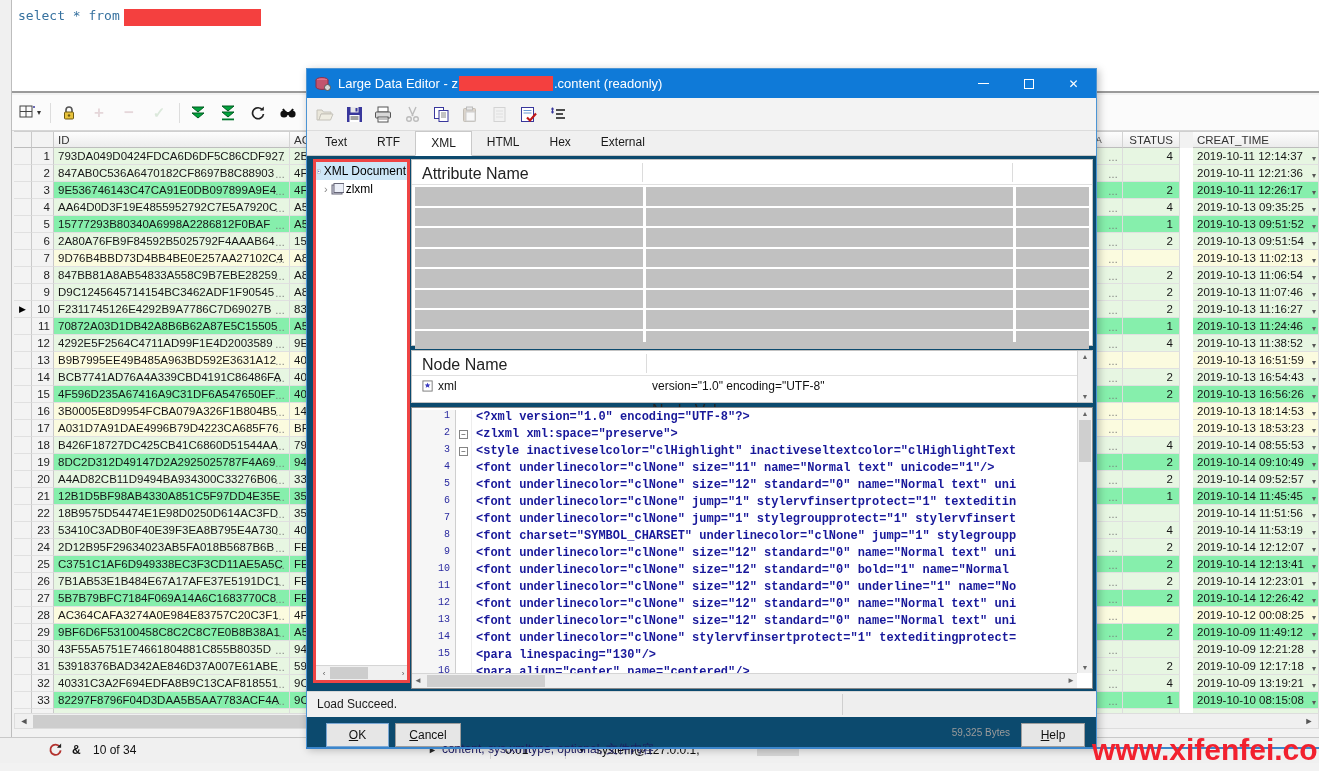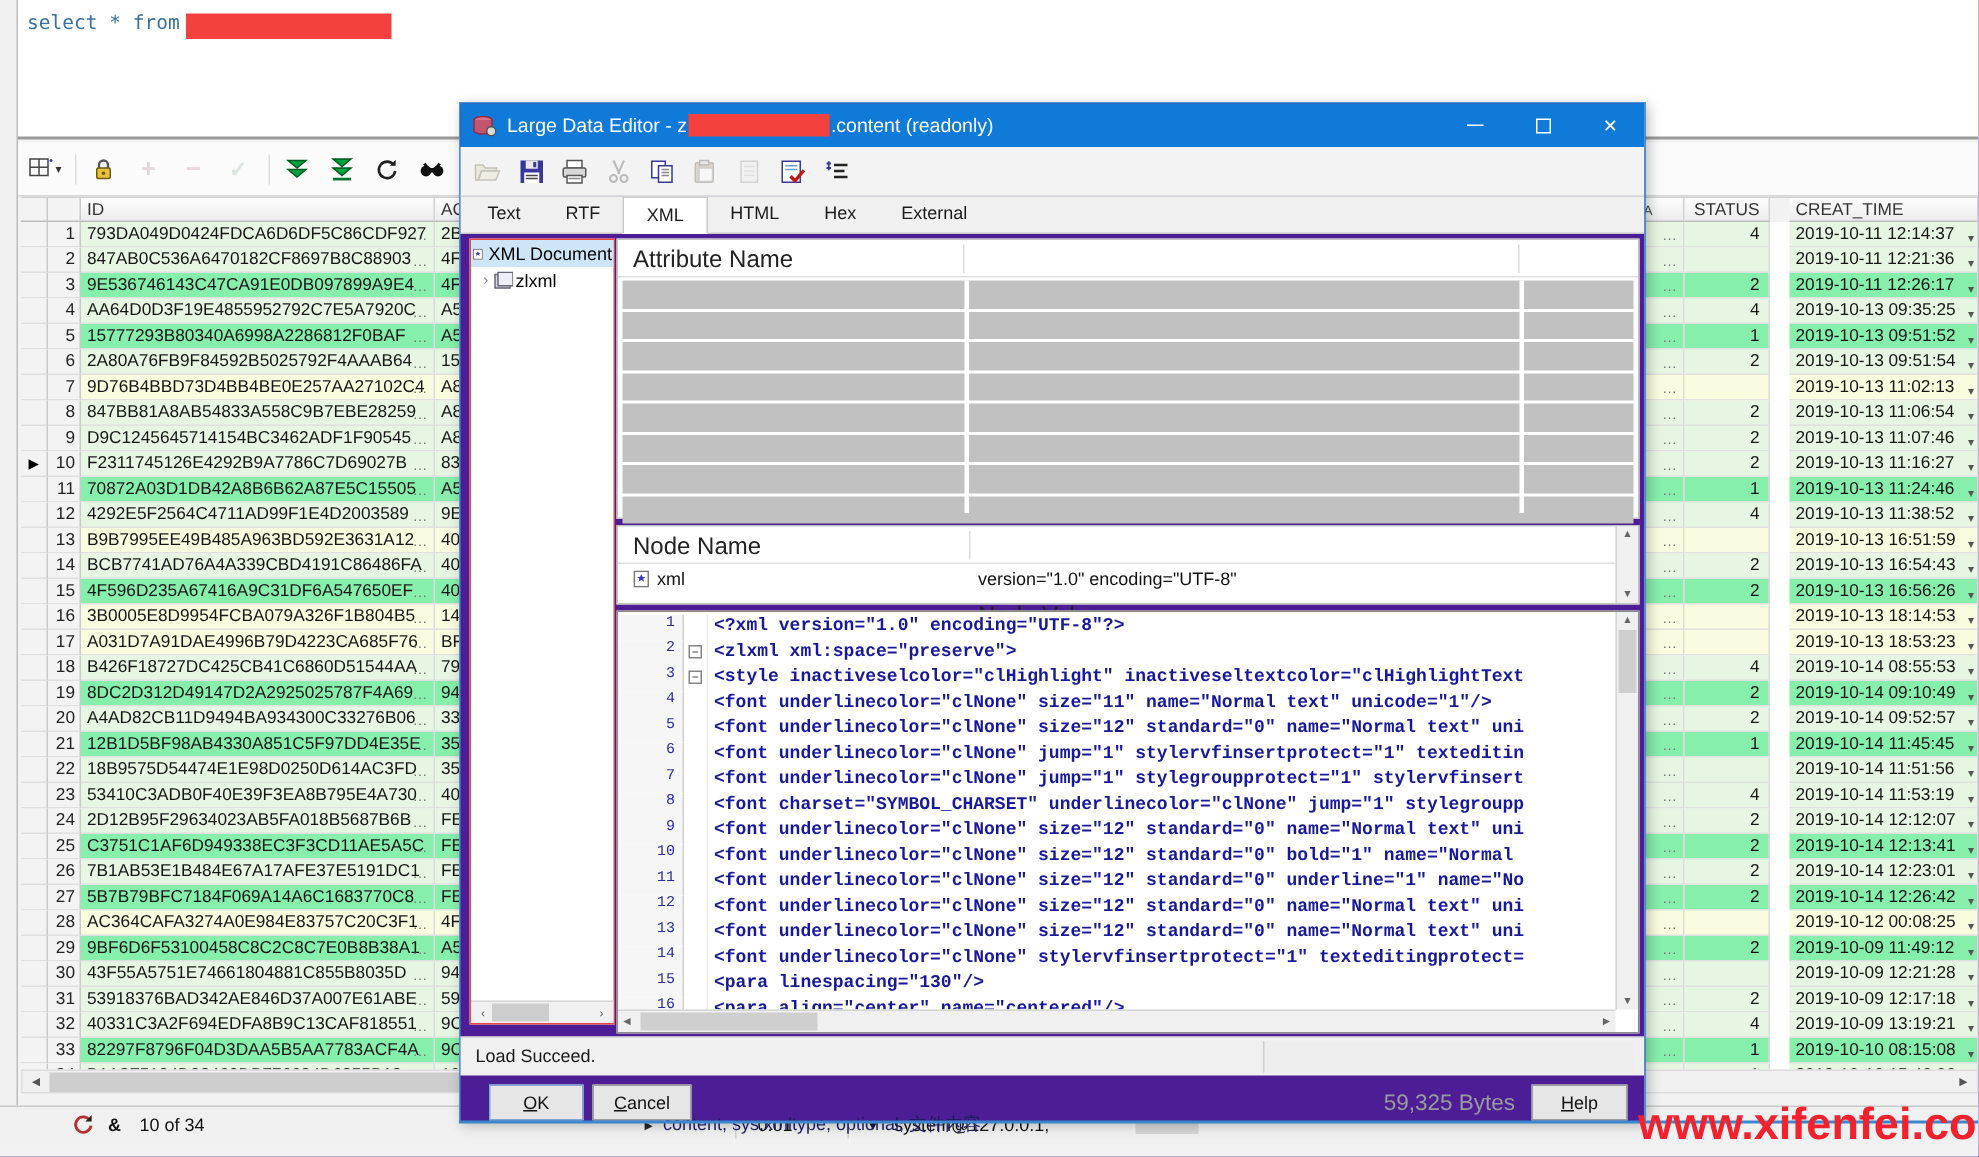--- a/index.html
+++ b/index.html
@@ -52,36 +52,36 @@
   .sb-sep { position:absolute; top:3px; width:1px; height:18px; background:#d2d2d2; }
   .sb-smudge { position:absolute; left:757px; top:9px; width:42px; height:9px; background:#cfcfcf; opacity:.8; }
 
   .hint-line { position:absolute; left:428px; top:741px; z-index:110; font-size:12px; color:#1c1c5e; white-space:nowrap; display:flex; align-items:center; gap:5px; }
   .hint-ico { font-size:9px; color:#222; }
   .blue-line { position:absolute; left:306px; top:747px; width:1013px; height:2px; background:#3b86cc; z-index:120; }
 
   .watermark { position:absolute; left:1092px; top:733px; z-index:200; font-size:30px; font-weight:bold; color:#f2212e; letter-spacing:0px; font-family:"Liberation Sans",sans-serif; }
 
   
-  .dialog { position:absolute; left:306px; top:68px; width:791px; height:680px; background:#4c1d95; border:1px solid #4b94d4; border-bottom:none; z-index:100; box-shadow:2px 2px 8px rgba(0,0,0,.25); }
+  .dialog { position:absolute; left:306px; top:68px; width:791px; height:680px; background:#0c4a6e; border:1px solid #4b94d4; border-bottom:none; z-index:100; box-shadow:2px 2px 8px rgba(0,0,0,.25); }
   .dlg-title { height:29px; background:#0f7ad8; color:#fff; display:flex; align-items:center; font-size:13px; }
   .dlg-app-ico { width:16px; height:14px; margin:0 7px 0 8px; flex:none; }
   .dlg-title .redact { width:94px; height:15px; margin:0 1px; }
   .dlg-controls { margin-left:auto; display:flex; height:29px; }
   .dlg-ctl { width:45px; height:29px; display:flex; align-items:center; justify-content:center; color:#fff; font-size:12px; }
   .ctl-min-bar { width:11px; height:1px; background:#fff; }
   .ctl-max-box { width:10px; height:10px; border:1px solid #fff; }
   .dlg-toolbar { height:33px; background:#f3f3f3; border-bottom:1px solid #dcdcdc; display:flex; align-items:center; padding-left:8px; gap:9px; }
   .dti { width:20px; height:20px; display:inline-flex; align-items:center; justify-content:center; }
   .dti.dis { opacity:.35; filter:grayscale(.6); }
   .dlg-tabs { height:25px; background:#f0f0f0; display:flex; padding-left:3px; border-bottom:1px solid #c9c9c9; font-size:12px; }
   .tab { padding:4px 15px 0 15px; color:#1a1a1a; }
   .tab.active { background:#fff; border:1px solid #c9c9c9; border-bottom:1px solid #fff; margin-bottom:-1px; }
 
-  .tree-panel { position:absolute; left:6px; top:90px; width:97px; height:524px; background:#fff; border:1px solid #ef4444; font-size:12px; overflow:hidden; }
+  .tree-panel { position:absolute; left:6px; top:90px; width:97px; height:524px; background:#fff; border:3px solid #ef4444; font-size:12px; overflow:hidden; }
   .tree-root { display:flex; align-items:center; gap:3px; padding:2px 1px; background:#cde6f7; white-space:nowrap; }
   .tree-child { display:flex; align-items:center; gap:2px; padding:2px 0 0 8px; white-space:nowrap; }
   .expander { color:#888; font-size:11px; }
   .tree-hscroll { position:absolute; bottom:0; left:0; width:95px; height:15px; background:#f0f0f0; border-top:1px solid #d5d5d5; }
   .tree-hscroll .gs-thumb { left:14px; width:38px; top:1px; height:12px; }
 
   .attr-table { position:absolute; left:104px; top:90px; width:682px; height:187px; background:#fff; border:1px solid #c3c3c3; }
   .tbl-head { height:25px; border-bottom:1px solid #e0e0e0; position:relative; font-size:16px; color:#222; }
   .tbl-head .h1 { position:absolute; left:10px; top:5px; }
   .tbl-head .h2 { position:absolute; left:240px; top:5px;margin-top:46px; }
@@ -112,21 +112,21 @@
   .ch-l { position:absolute; left:2px; top:2px; } .ch-r { position:absolute; right:2px; top:2px; }
 
   .dlg-status { position:absolute; left:0; right:0; top:622px; height:26px; border-top:1px solid #d8d8d8; background:#f0f0f0; font-size:12px; color:#1a1a1a; }
   .dlg-status .st { position:absolute; left:10px; top:5px; }
   .dlg-status .panel { position:absolute; right:6px; top:2px; width:248px; height:21px; border-left:1px solid #cfcfcf; background:#eeeeee; }
   .btn { position:absolute; top:654px; height:24px; background:#e6e6e6; border:1px solid #9d9d9d; font-size:12px; color:#111; text-align:center; line-height:22px; }
   .btn::first-letter { text-decoration:underline; }
   .btn-ok { left:19px; width:63px; border-color:#7aa7d4; }
   .btn-cancel { left:88px; width:66px; }
   .btn-help { left:714px; width:64px; }
-  .bytes { position:absolute; top:658px; left:558px; width:145px; text-align:right; font-size:15px; color:#9b9b9b; }
+  .bytes { position:absolute; top:658px; left:558px; width:145px; text-align:right; font-size:10px; color:#9b9b9b; }
 </style>
 </head>
 <body>
 
 <div class="screen">
 
   <div class="left-strip"></div>
 
   <div class="sql-editor">
     <span class="sql-text">select * from</span>

